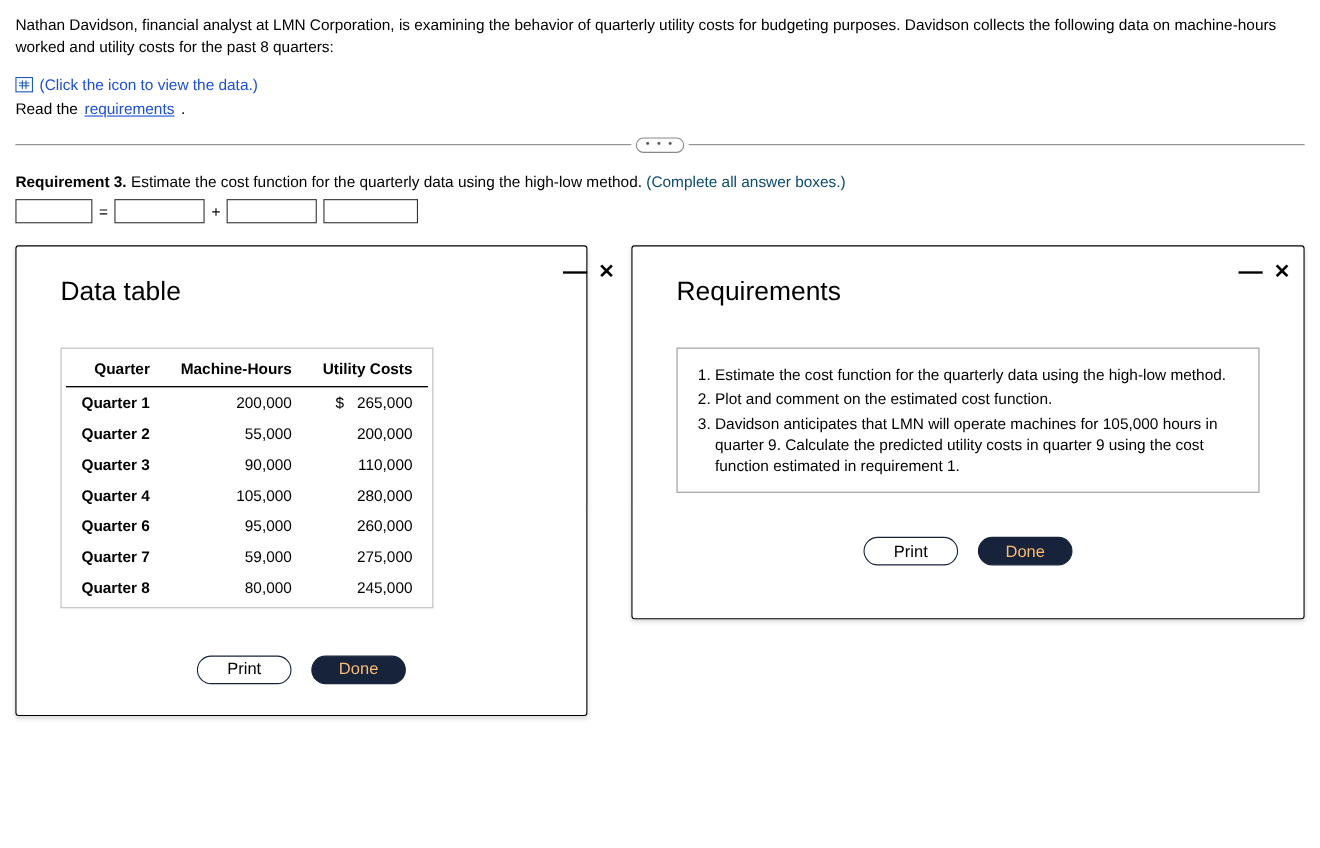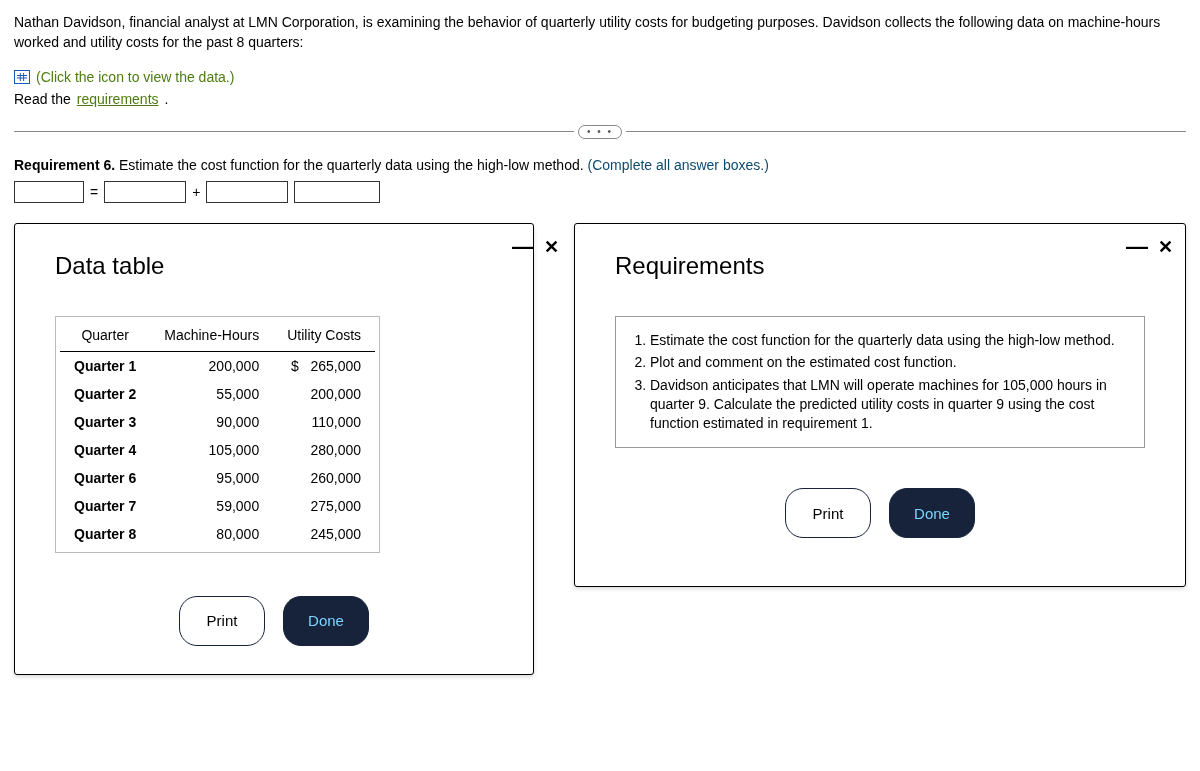--- a/index.html
+++ b/index.html
@@ -27,21 +27,21 @@
     height: 14px;
     border: 1.5px solid #1a5bb8;
     color: #1a5bb8;
     display: inline-flex;
     align-items: center;
     justify-content: center;
     box-sizing: border-box;
   }
   .table-icon svg { display:block; }
   .blue-link {
-    color: #4d7c0f;
+    color: #1d4ed8;
   }
   .ul { text-decoration: underline; }
   .hr-wrap {
     display:flex;
     align-items:center;
     margin: 18px 0 18px 0;
   }
   .hr-line {
     flex:1;
     border-top:1px solid #888;
@@ -128,24 +128,24 @@
   .panel-title {
     font-size: 24px;
     margin: 0 0 36px 0;
   }
   .data-table {
     border-collapse: collapse;
     margin: 0 auto;
     font-size: 14px;
   }
   .data-table th {
-    font-weight: normal;
+    font-weight: bold;
     padding: 6px 14px 8px;
     border-bottom: 1px solid #000;
-    text-align: center;
+    text-align: right;
     white-space: nowrap;
   }
   .data-table td {
     padding: 6px 14px;
     white-space: nowrap;
   }
   .data-table td.qtr { font-weight: bold; text-align: right; }
   .data-table td.num { text-align: right; }
   .table-box {
     border: 1px solid #bbb;
@@ -153,37 +153,37 @@
     display:inline-block;
   }
   .btn-row {
     display:flex;
     justify-content:center;
     gap: 18px;
     margin-top: 40px;
   }
   .btn {
     min-width: 86px;
-    height: 50px;
+    height: 26px;
     border-radius: 18px;
     font-size: 15px;
     display:flex;
     align-items:center;
     justify-content:center;
     cursor:pointer;
     box-sizing: border-box;
   }
   .btn.outline {
     background:#fff;
     color:#000;
     border: 1.5px solid #16233b;
   }
   .btn.solid {
     background:#16233b;
-    color:#7dd3fc;
+    color:#fdba74;
     border:1.5px solid #16233b;
   }
   .req-box {
     border: 1px solid #999;
     padding: 10px 14px 10px 14px;
     margin-top: 2px;
   }
   .req-box ol {
     margin: 0;
     padding-left: 20px;
@@ -217,21 +217,21 @@
     <span>.</span>
 </div>
 
 <div class="hr-wrap">
   <div class="hr-line"></div>
   <div class="hr-pill">• • •</div>
   <div class="hr-line"></div>
 </div>
 
 <div class="section-title">
-  <b>Requirement 6.</b><span> Estimate the cost function for the quarterly data using the high-low method. </span><span class="orange">(Complete all answer boxes.)</span>
+  <b>Requirement 3.</b><span> Estimate the cost function for the quarterly data using the high-low method. </span><span class="orange">(Complete all answer boxes.)</span>
 </div>
 
 <div class="eq-row">
   <input class="eq-input small" style="">
   <span>=</span>
   <input class="eq-input med" style="">
   <span>+</span>
   <input class="eq-input med" style="">
   <input class="eq-input med2" style="">
 </div>

